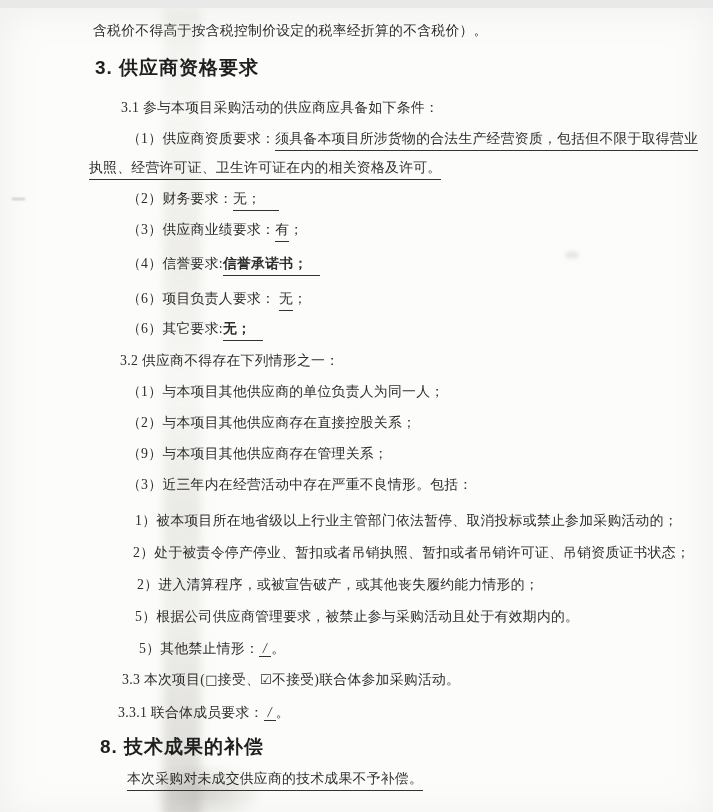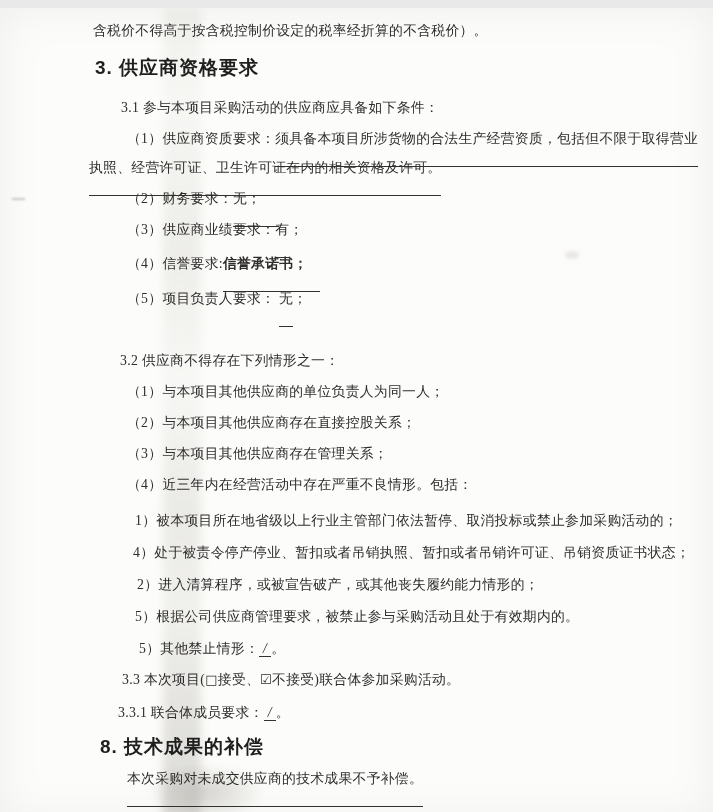--- a/index.html
+++ b/index.html
@@ -24,21 +24,21 @@
     position:absolute;
     white-space:nowrap;
     font-family:"Liberation Sans","DejaVu Sans",sans-serif;
     font-weight:600;
     font-size:19px;
     letter-spacing:1px;
     color:#1f1f1e;
   }
   .u{
     border-bottom:1.2px solid #33322f;
-    padding-bottom:20px;
+    padding-bottom:4px;
   }
   .tail-lg{padding-right:18px;}
   .tail-md{padding-right:12px;font-weight:bold;}
   .slash{
     font-style:italic;
     padding:0 4px;
   }
   .cbx{
     font-family:"DejaVu Sans",sans-serif;
     font-size:13px;
@@ -112,33 +112,36 @@
 
   <div class="ln" style="left:127px;top:212px">
     <span>（3）供应商业绩要求：</span><span class="u">有</span><span>；</span>
   </div>
 
   <div class="ln" style="left:127px;top:246px">
     <span>（4）信誉要求:</span><span class="u tail-md">信誉承诺书；</span>
   </div>
 
   <div class="ln" style="left:127px;top:281px">
-    <span>（5）项目负责人要求： </span><span class="u">无</span><span>；</span>
+    <span>（6）项目负责人要求： </span><span class="u">无</span><span>；</span>
   </div>
 
+  <div class="ln" style="left:127px;top:311px">
+    <span>（6）其它要求:</span><span class="u tail-md">无；</span>
+  </div>
 
   <div class="ln" style="left:120px;top:343px">3.2 供应商不得存在下列情形之一：</div>
 
   <div class="ln" style="left:127px;top:374px">（1）与本项目其他供应商的单位负责人为同一人；</div>
   <div class="ln" style="left:127px;top:405px">（2）与本项目其他供应商存在直接控股关系；</div>
-  <div class="ln" style="left:127px;top:436px">（3）与本项目其他供应商存在管理关系；</div>
-  <div class="ln" style="left:127px;top:467px">（4）近三年内在经营活动中存在严重不良情形。包括：</div>
+  <div class="ln" style="left:127px;top:436px">（9）与本项目其他供应商存在管理关系；</div>
+  <div class="ln" style="left:127px;top:467px">（3）近三年内在经营活动中存在严重不良情形。包括：</div>
 
   <div class="ln" style="left:135px;top:503px">1）被本项目所在地省级以上行业主管部门依法暂停、取消投标或禁止参加采购活动的；</div>
-  <div class="ln" style="left:133px;top:535px">4）处于被责令停产停业、暂扣或者吊销执照、暂扣或者吊销许可证、吊销资质证书状态；</div>
+  <div class="ln" style="left:133px;top:535px">2）处于被责令停产停业、暂扣或者吊销执照、暂扣或者吊销许可证、吊销资质证书状态；</div>
   <div class="ln" style="left:137px;top:567px">2）进入清算程序，或被宣告破产，或其他丧失履约能力情形的；</div>
   <div class="ln" style="left:135px;top:599px">5）根据公司供应商管理要求，被禁止参与采购活动且处于有效期内的。</div>
 
   <div class="ln" style="left:139px;top:631px">
     <span>5）其他禁止情形：</span><span class="u slash">/</span><span>。</span>
   </div>
 
   <div class="ln" style="left:122px;top:662px">
     <span>3.3 本次项目(</span><span class="cbx">□</span><span>接受、</span><span class="cbx">☑</span><span>不接受)联合体参加采购活动。</span>
   </div>

